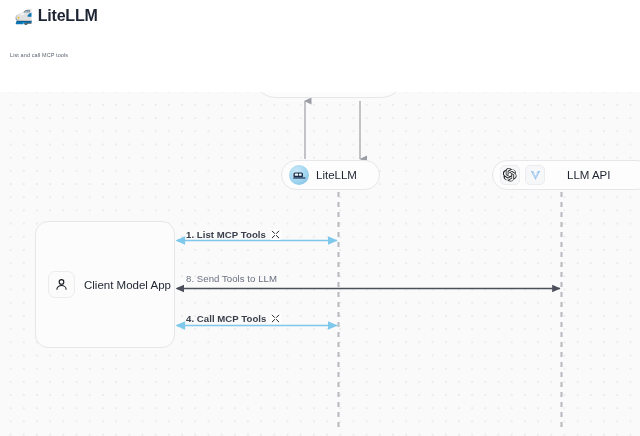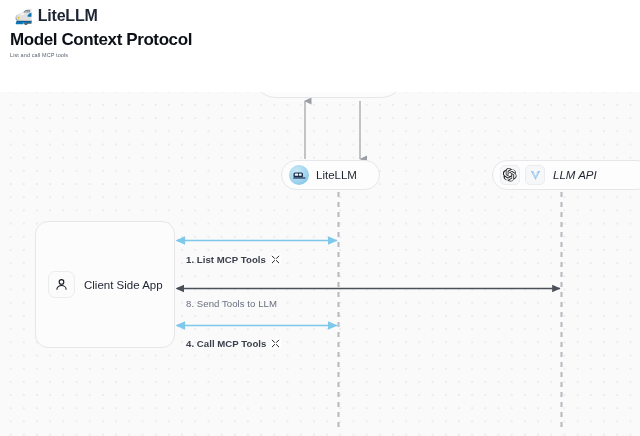--- a/index.html
+++ b/index.html
@@ -176,22 +176,21 @@
     box-sizing: border-box;
     display: flex;
     align-items: center;
     justify-content: center;
     flex: none;
   }
   #llmapi-label {
     font-size: 11.5px;
     color: #1f2430;
     font-weight: 500;
-    margin-left: 3px;
-    font-style: italic;
+    margin-left: 17px;
   }
 
   
   #node-client {
     left: 35px; top: 221px;
     width: 140px; height: 127px;
     border-radius: 13px;
     background: #fcfcfd;
     padding-left: 12px;
     gap: 9px;
@@ -223,21 +222,20 @@
   }
 
   
   .step-label {
     position: absolute;
     display: flex;
     align-items: center;
     gap: 4px;
     z-index: 25;
     white-space: nowrap;
-    margin-top: 25px;
   }
   .step-label .step-text {
     font-size: 9.6px;
     font-weight: 600;
     color: #3a3f4b;
     letter-spacing: 0.05px;
   }
   .step-label.muted .step-text {
     font-weight: 500;
     color: #6b7080;
@@ -342,21 +340,21 @@
   <span id="llmapi-label">LLM API</span>
 </div>
 
 <div id="node-client" class="node">
   <span id="client-person-icon">
     <svg width="15" height="15" viewBox="0 0 20 20" aria-hidden="true">
       <circle cx="10" cy="6.6" r="3.1" fill="none" stroke="#15181f" stroke-width="1.45"></circle>
       <path d="M3.9 16.4 a6.1 5.1 0 0 1 12.2 0" fill="none" stroke="#15181f" stroke-width="1.45" stroke-linecap="round"></path>
     </svg>
   </span>
-  <span id="client-label">Client Side App</span>
+  <span id="client-label">Client Model App</span>
 </div>
 
 <div id="step-1" class="step-label">
   <span class="step-text">1. List MCP Tools</span>
   <span class="wrench-badge">
     <svg width="9" height="9" viewBox="0 0 16 16" aria-hidden="true">
       <path d="M2.2 2.0 L6.3 6.1 M13.8 2.0 L9.7 6.1 M2.2 14.0 L6.4 9.8 M13.8 14.0 L9.6 9.8" stroke="#14171d" stroke-width="1.7" stroke-linecap="round"></path>
     </svg>
   </span>
 </div>
@@ -372,15 +370,14 @@
       <path d="M2.2 2.0 L6.3 6.1 M13.8 2.0 L9.7 6.1 M2.2 14.0 L6.4 9.8 M13.8 14.0 L9.6 9.8" stroke="#14171d" stroke-width="1.7" stroke-linecap="round"></path>
     </svg>
   </span>
 </div>
 
 <div id="app-header">
   <div id="brand">
     <span class="brand-glyph">🚅</span>
     <span class="brand-text">LiteLLM</span>
   </div>
-  <div id="page-title">Model Context Protocol</div>
   <div id="page-subtitle">List and call MCP tools</div>
 </div>
 
 </body></html>

